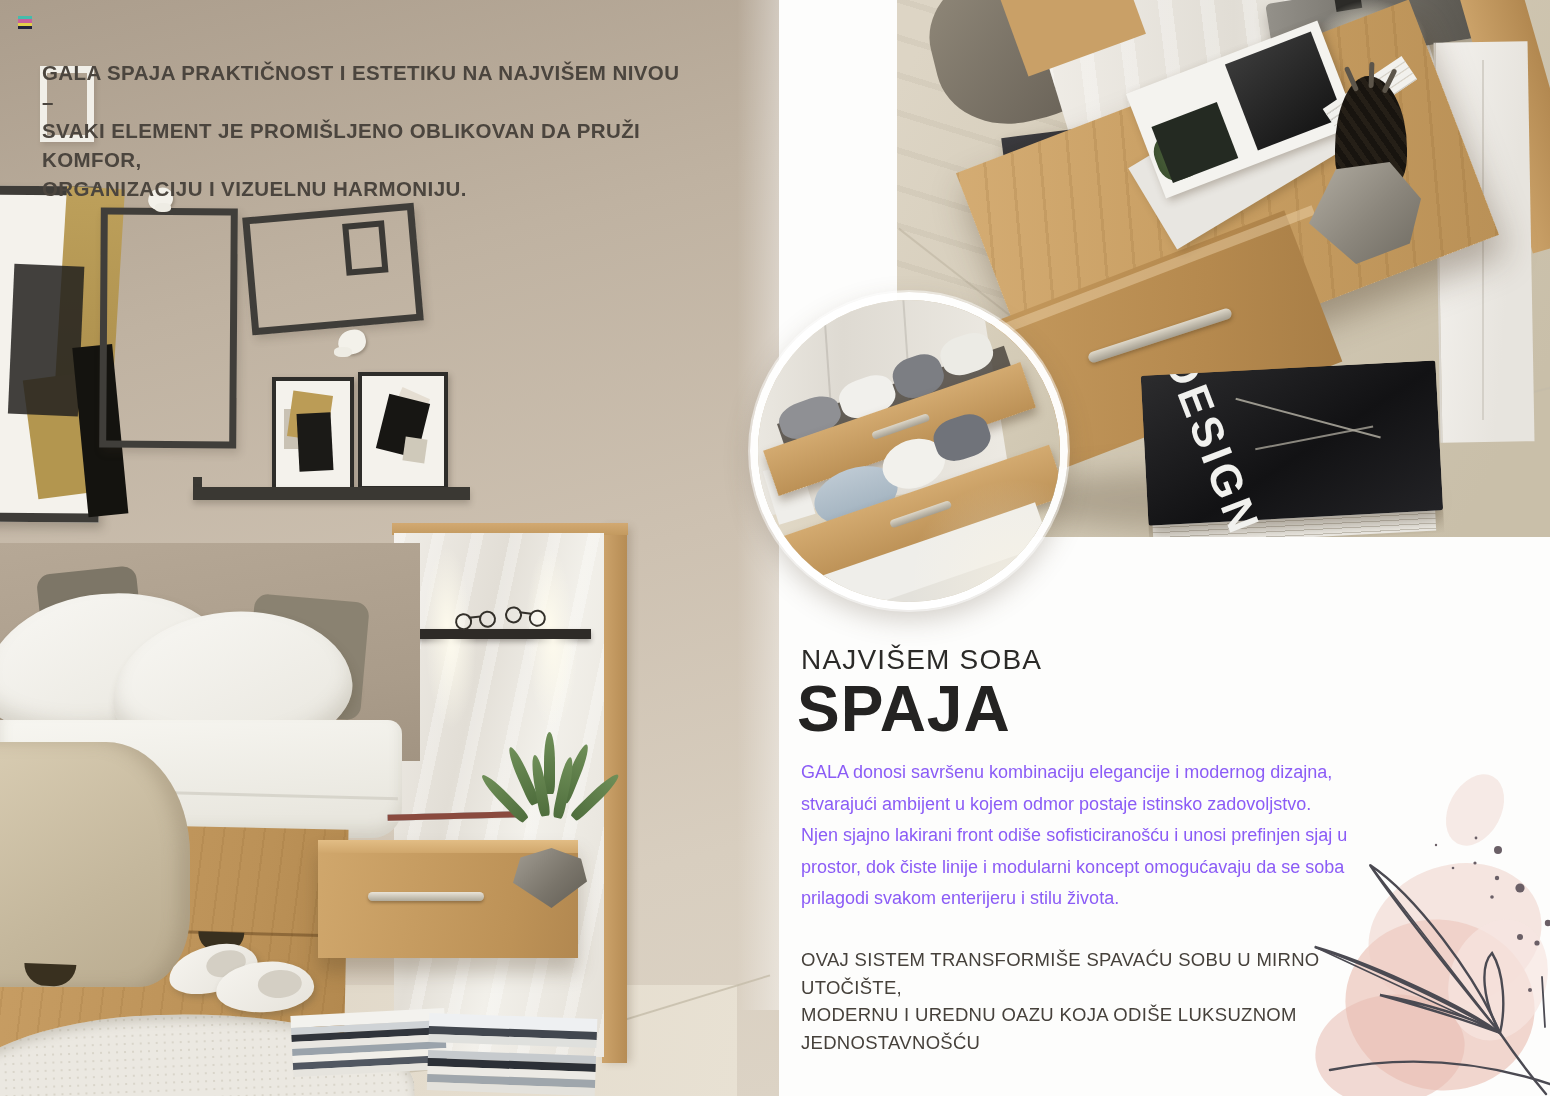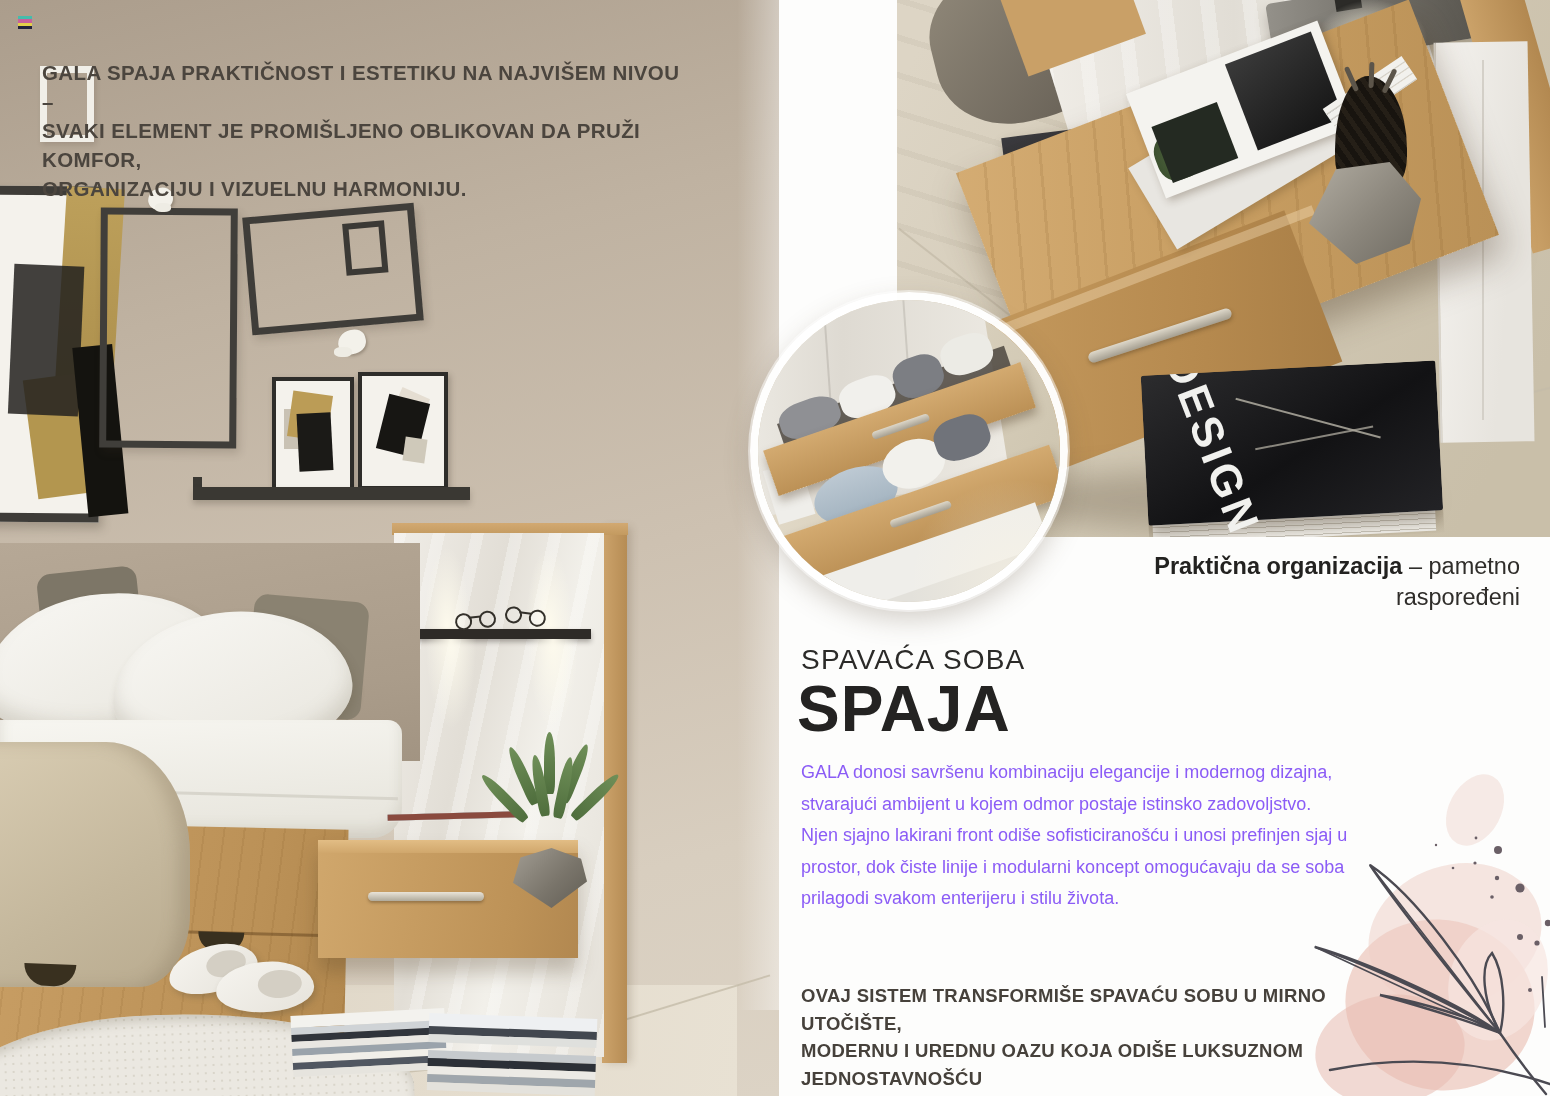--- a/index.html
+++ b/index.html
@@ -251,22 +251,22 @@
   #ci-floor-light{position:absolute;left:150px;top:180px;width:220px;height:200px;
     background:radial-gradient(closest-side,rgba(250,244,228,.55),transparent);}
 
   
   #caption{left:1040px;top:551px;width:480px;text-align:right;font-size:23.5px;line-height:31px;
     color:#2f2d2a;z-index:6;}
   #caption b{font-weight:700;color:#232220;}
   #category{left:801px;top:644px;font-size:28px;letter-spacing:1.2px;color:#2b2a28;font-weight:500;z-index:6;}
   #product{left:797px;top:672px;font-size:64px;font-weight:800;letter-spacing:1px;color:#242322;z-index:6;}
   #description{left:801px;top:757px;width:700px;font-size:18px;line-height:31.5px;color:#8b5cf6;z-index:6;}
-  #footer-note{left:801px;top:946px;width:620px;font-size:18.5px;line-height:27.5px;font-weight:700;
-    letter-spacing:.3px;color:#46413b;z-index:6;margin-top:36px;}
+  #footer-note{left:801px;top:946px;width:620px;font-size:18.5px;line-height:27.5px;font-weight:400;
+    letter-spacing:.3px;color:#46413b;z-index:6;}
 
   
   #flower{left:1230px;top:750px;width:320px;height:346px;z-index:2;}
 </style>
 </head>
 <body>
 
 <div class="page">
 
   <div id="corner-mark" class="abs">
@@ -490,23 +490,22 @@
       <div class="cloth" style="left:186px;top:-16px;width:56px;height:42px;background:#70737a"></div>
       <div class="ci-front" style="left:8px;top:40px;width:286px;height:54px"></div>
       <div class="ci-handle" style="left:118px;top:60px;width:64px"></div>
       <div class="ci-box" style="left:-2px;top:90px;width:264px;height:46px"></div>
       <div class="ci-box" style="left:-6px;top:134px;width:250px;height:34px;background:#e3e1db"></div>
     </div>
     <div id="ci-floor-light"></div>
   </div>
 
   <div id="caption" class="abs">
-    <div><b>Praktična organizacija</b><span> – pametno raspoređeni</span></div>
   </div>
-  <div id="category" class="abs">SPAVAĆA SOBA</div>
+  <div id="category" class="abs">NAJVIŠEM SOBA</div>
   <div id="product" class="abs">SPAJA</div>
   <div id="description" class="abs pre">GALA donosi savršenu kombinaciju elegancije i modernog dizajna,
 stvarajući ambijent u kojem odmor postaje istinsko zadovoljstvo.
 Njen sjajno lakirani front odiše sofisticiranošću i unosi prefinjen sjaj u
 prostor, dok čiste linije i modularni koncept omogućavaju da se soba
 prilagodi svakom enterijeru i stilu života.</div>
   <div id="footer-note" class="abs pre">OVAJ SISTEM TRANSFORMIŠE SPAVAĆU SOBU U MIRNO UTOČIŠTE,
 MODERNU I UREDNU OAZU KOJA ODIŠE LUKSUZNOM JEDNOSTAVNOŠĆU</div>
 
   <svg id="flower" class="abs" viewBox="0 0 320 346">

